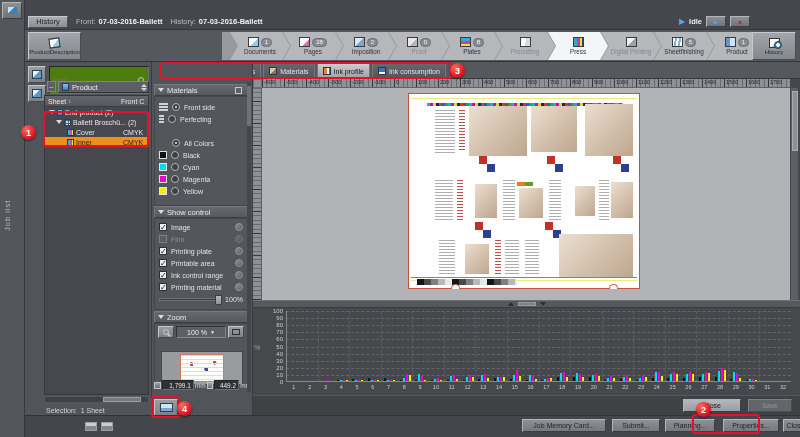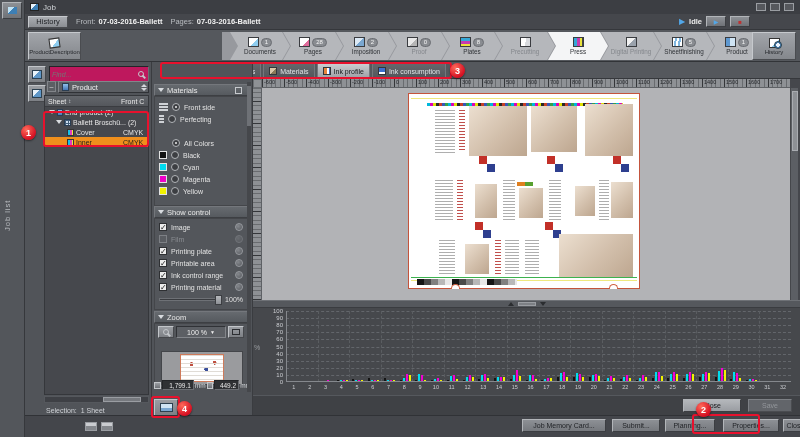--- a/index.html
+++ b/index.html
@@ -51,21 +51,21 @@
   .i-digital{background:linear-gradient(135deg,#f2f2f2 50%,#9aa2ac 51%)}
   .i-sheetfin{background:repeating-linear-gradient(100deg,#fff 0 2px,#7fb6e0 2px 4px)}
   .i-product{background:linear-gradient(90deg,#5e98d0 40%,#cfe4f4 41%)}
   #hist-btn{left:727px;top:2px;width:44px;height:28px;background:linear-gradient(#a2a5aa,#84878c);border:1px solid;border-color:#c6c9cd #4a4c50 #4a4c50 #c6c9cd;display:flex;flex-direction:column;align-items:center;justify-content:center;gap:1px}
   .histico{width:11px;height:10px;background:linear-gradient(135deg,#fff 55%,#8ecdf0 56%);border:1px solid #333;position:relative}
   .histico::after{content:'';position:absolute;right:-3px;bottom:-2px;width:6px;height:6px;border-radius:50%;background:radial-gradient(#eef4fa 40%,#4a7fb0 41%);border:1px solid #28404f}
   
   #leftpanel{left:25px;top:62px;width:127px;height:353px;background:#515459;border-right:1px solid #3a3c40}
   .viewbtn{left:3px;width:18px;height:17px;background:linear-gradient(#9a9da2,#7d8085);border:1px solid;border-color:#c2c5c9 #46484c #46484c #c2c5c9;display:flex;align-items:center;justify-content:center}
   .viewbtn .gl{width:10px;height:9px;background:linear-gradient(135deg,#eaf3fa 45%,#5f97c8 46%);border:1px solid #2c4050}
-  #find-box{left:24px;top:4px;width:100px;height:16px;background:#be185d;border:1px solid;border-color:#232528 #6b6e73 #6b6e73 #232528;display:flex;align-items:center}
+  #find-box{left:24px;top:4px;width:100px;height:28px;background:#4d7c0f;border:1px solid;border-color:#232528 #6b6e73 #6b6e73 #232528;display:flex;align-items:center}
   #find-box input{flex:1;background:transparent;border:none;outline:none;color:#c9ccd0;font-style:italic;font-size:7px;padding:0 2px;width:70px;font-family:inherit}
   .mag{width:6px;height:6px;border:1px solid #c3c6ca;border-radius:50%;position:relative;margin-right:4px}
   .mag::after{content:'';position:absolute;width:4px;height:1.5px;background:#c3c6ca;transform:rotate(45deg);right:-3px;bottom:-1px}
   #minus-btn{left:22px;top:19px;width:9px;height:11px;background:#5c5f64;border:1px solid #82858a;color:#ddd;font-size:7px;display:flex;align-items:center;justify-content:center}
   #product-dd{left:33px;top:19px;width:91px;height:12px;background:#5c5f64;border:1px solid;border-color:#83868b #303236 #303236 #83868b;display:flex;align-items:center;font-size:7.5px;color:#eee}
   #product-dd .bookico{width:7px;height:8px;margin:0 3px;background:linear-gradient(180deg,#8fc0ea,#4577b8);border:1px solid #2a3d52}
   .spin{margin-left:auto;margin-right:1px;display:flex;flex-direction:column;gap:1px}
   .spin i{width:0;height:0;border-left:3px solid transparent;border-right:3px solid transparent}
   .spin .up{border-bottom:3px solid #d5d8dc}
   .spin .dn{border-top:3px solid #d5d8dc}
@@ -180,35 +180,26 @@
 
 <div id="app">
 
   <div id="strip" class="abs">
     <div id="strip-btn" class="abs">
         <span class="gl"></span>
       </div>
     <div id="side-tab" class="abs">Job list</div>
   </div>
 
-  <div id="titlebar" class="abs">
-    <span class="appico"></span>
-    <span id="title-text">Job</span>
-    <span class="winctl">
-      <span class="wc"></span>
-      <span class="wc"></span>
-      <span class="wc"></span>
-    </span>
-  </div>
 
   <div id="infobar" class="abs">
     <div id="overview-btn">History</div>
     <span class="meta-lab">Front:</span>
     <span class="meta-val">07-03-2016-Ballett</span>
-    <span class="meta-lab">Pages:</span>
+    <span class="meta-lab">History:</span>
     <span class="meta-val">07-03-2016-Ballett</span>
     <span id="idle-zone">
       <span id="idle-play">▶</span>
       <span id="idle-text">Idle</span>
       <span class="mini-btn">
           <span style="color:#52a7e8">▶</span>
         </span>
       <span class="mini-btn">
           <span style="color:#c03030">■</span>
         </span>

